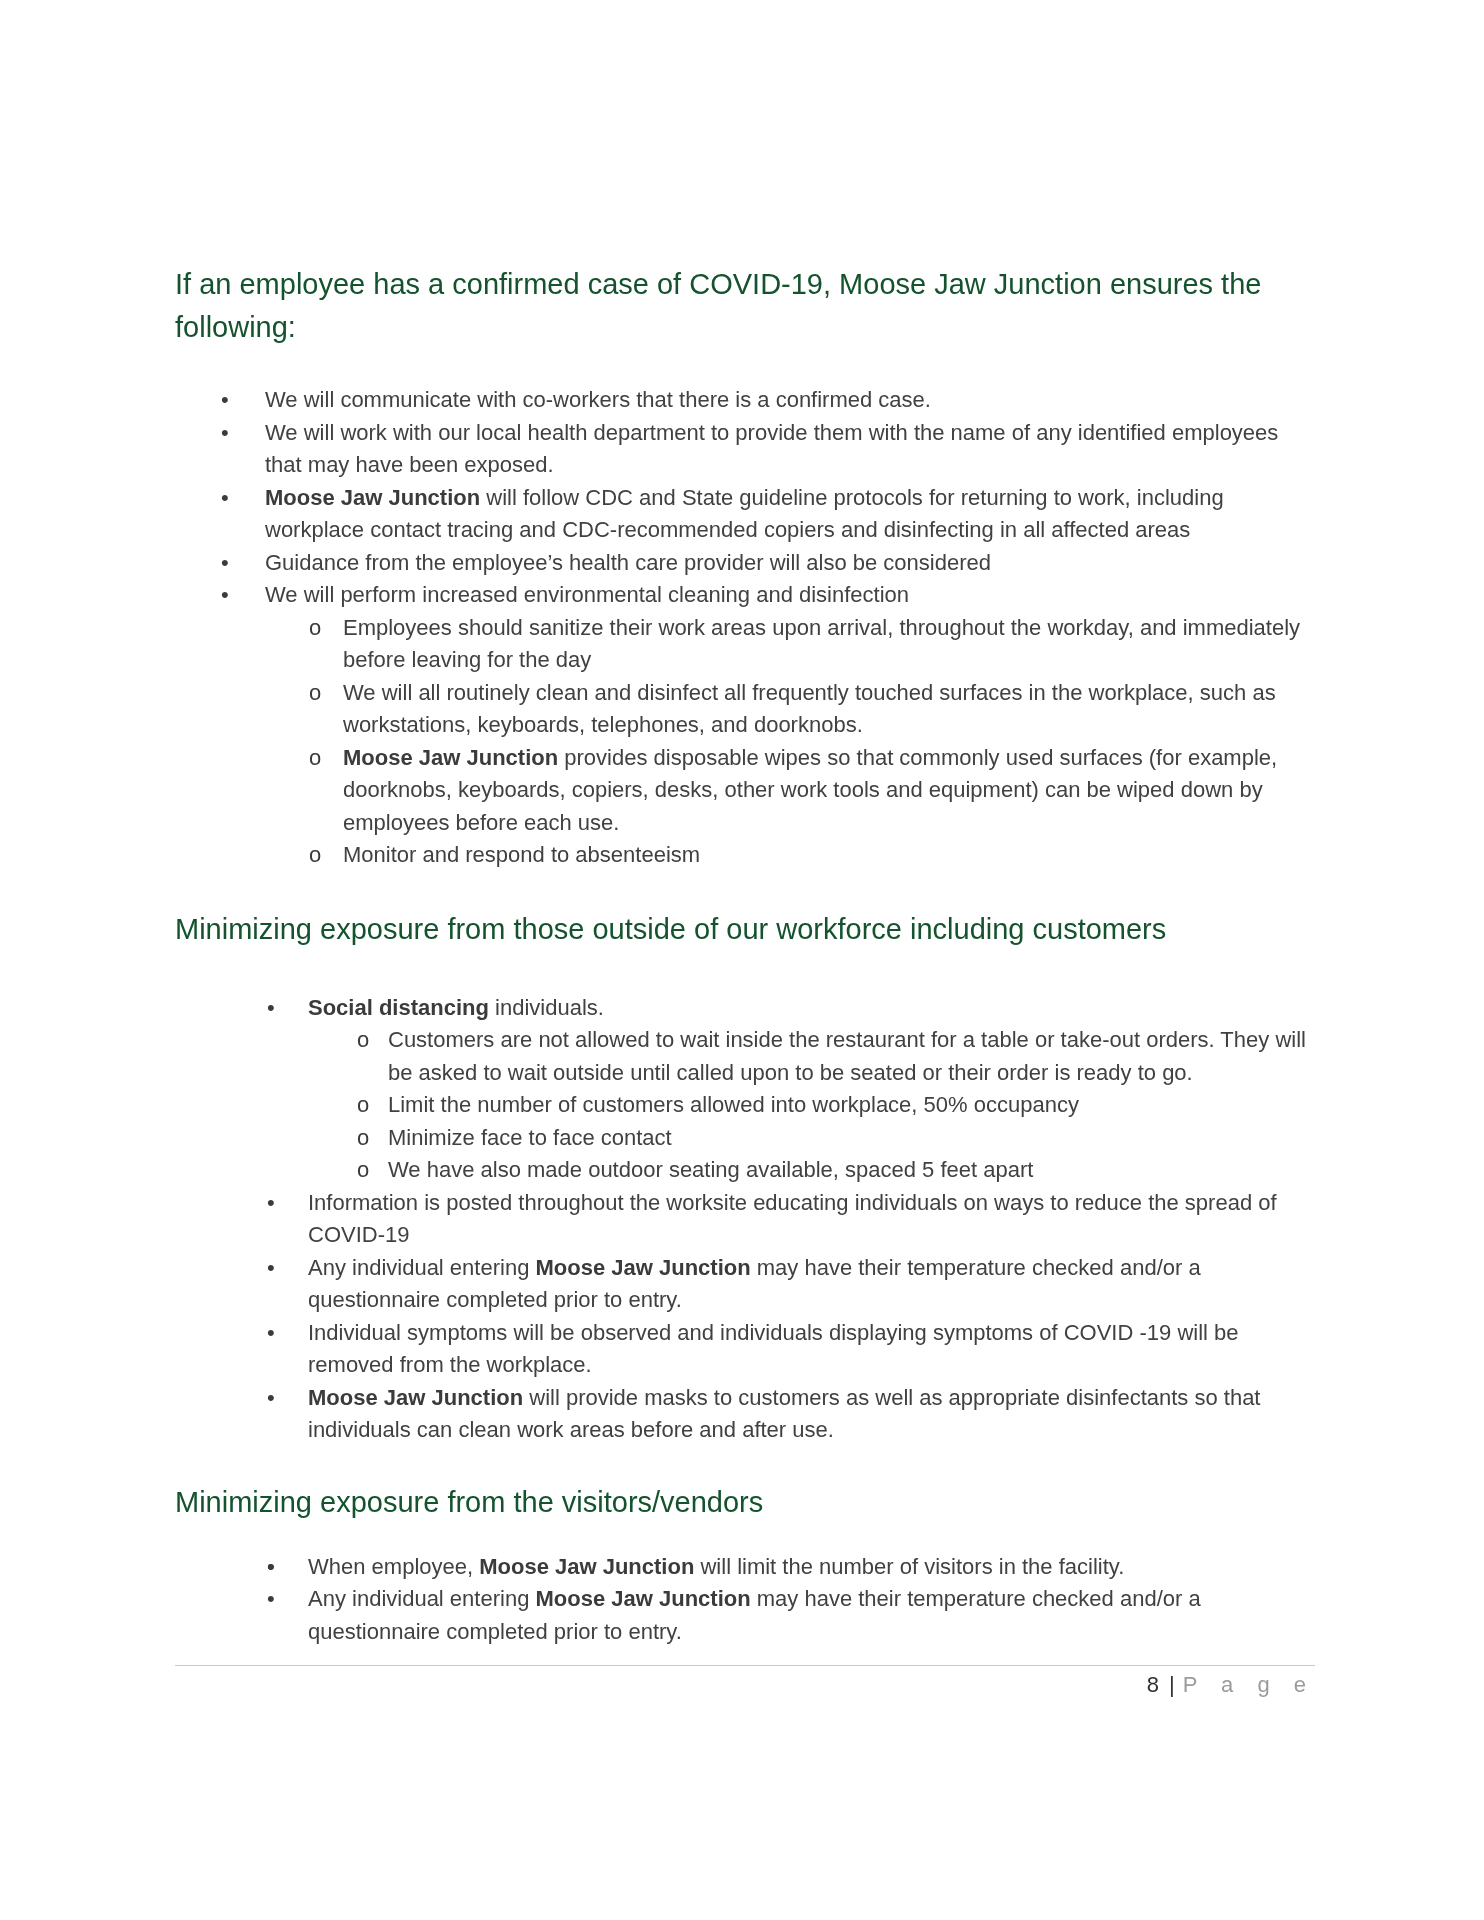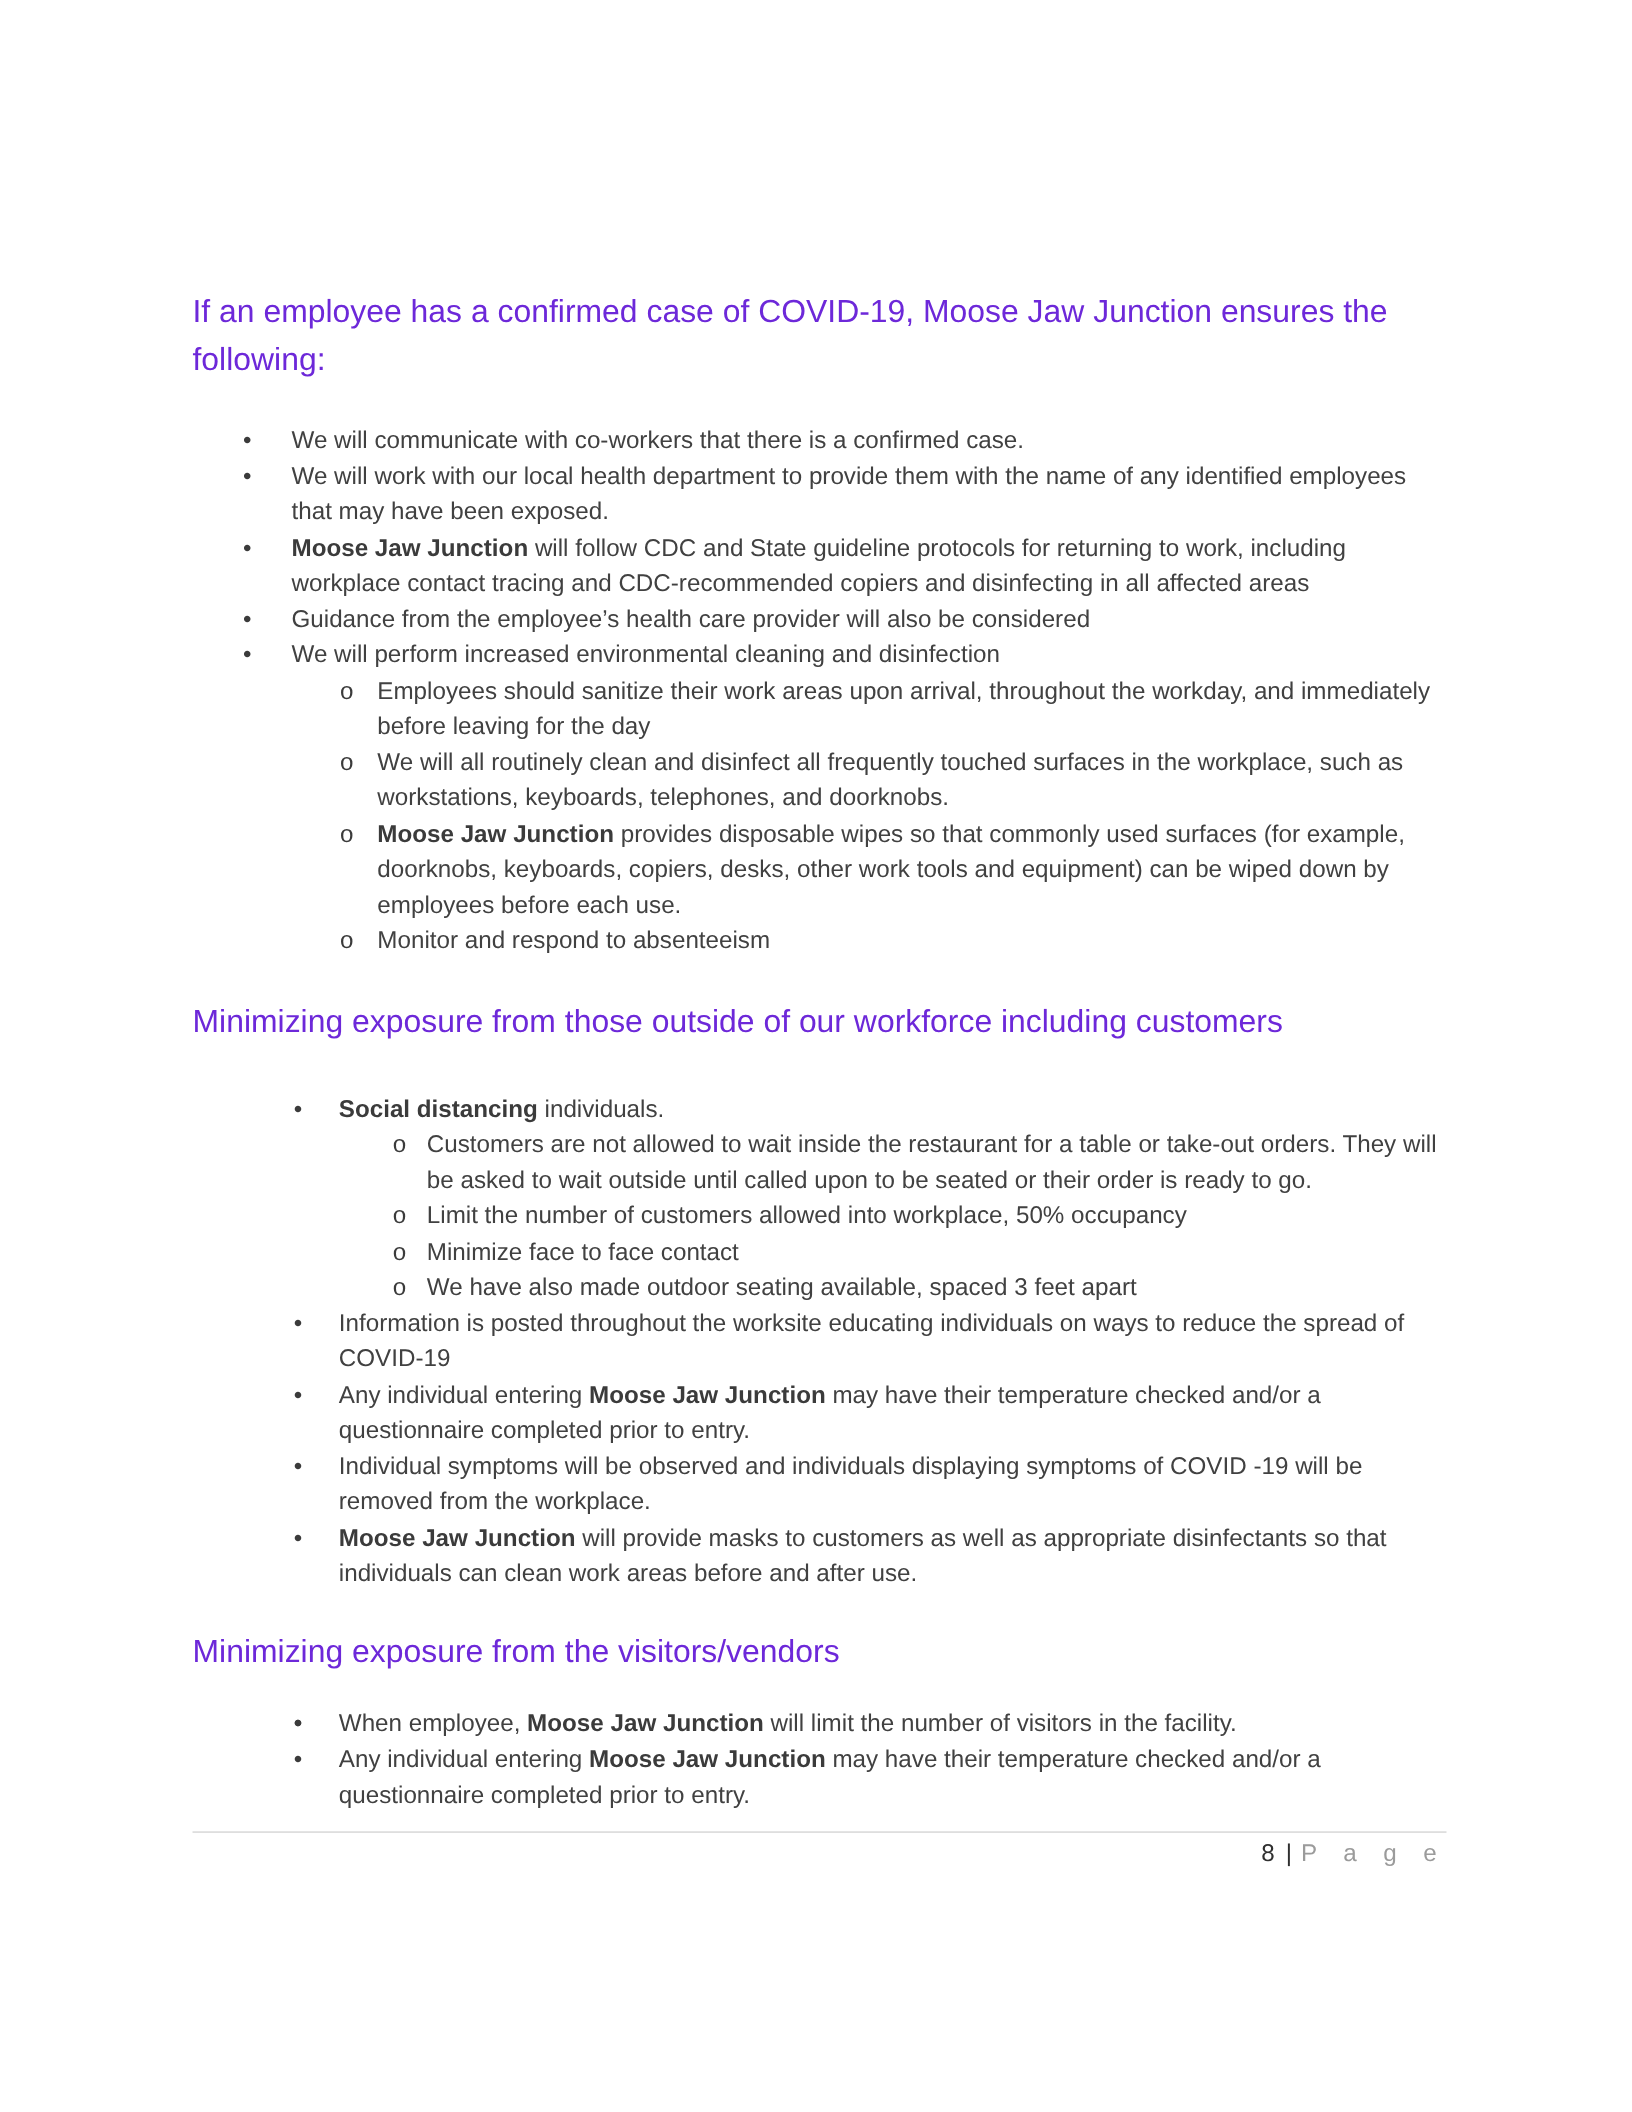--- a/index.html
+++ b/index.html
@@ -18,21 +18,21 @@
     box-sizing: border-box;
     width: 1484px;
     height: 1920px;
     padding: 0 169px 0 175px;
   }
   .doc-heading {
     font-weight: 400;
     font-size: 29px;
     line-height: 43px;
     margin: 0;
-    color: #6d28d9;
+    color: #14532d;
   }
   #heading-1 { margin-top: 263px; }
   #heading-2 { margin-top: 36px; }
   #heading-3 { margin-top: 34px; }
 
   ul.doc-list {
     list-style: none;
     margin: 0;
     padding: 0;
     font-size: 22px;
@@ -98,21 +98,21 @@
       <li class="li sA l2"><span class="bullet">o</span><span><span>Monitor and respond to absenteeism</span></span></li>
     </ul>
 
   <h2 class="doc-heading" id="heading-2">Minimizing exposure from those outside of our workforce including customers</h2>
 
   <ul class="doc-list" id="list-2">
       <li class="li sB l1"><span class="bullet">•</span><span><span class="b">Social distancing</span><span> individuals.</span></span></li>
       <li class="li sB l2"><span class="bullet">o</span><span><span>Customers are not allowed to wait inside the restaurant for a table or take-out orders.  They will be asked to wait outside until called upon to be seated or their order is ready to go.</span></span></li>
       <li class="li sB l2"><span class="bullet">o</span><span><span>Limit the number of customers allowed into workplace, 50% occupancy</span></span></li>
       <li class="li sB l2"><span class="bullet">o</span><span><span>Minimize face to face contact</span></span></li>
-      <li class="li sB l2"><span class="bullet">o</span><span><span>We have also made outdoor seating available, spaced 3 feet apart</span></span></li>
+      <li class="li sB l2"><span class="bullet">o</span><span><span>We have also made outdoor seating available, spaced 5 feet apart</span></span></li>
       <li class="li sB l1"><span class="bullet">•</span><span><span>Information is posted throughout the worksite educating individuals on ways to reduce the spread of COVID-19</span></span></li>
       <li class="li sB l1"><span class="bullet">•</span><span><span>Any individual entering </span><span class="b">Moose Jaw Junction</span><span> may have their temperature checked and/or a questionnaire completed prior to entry.</span></span></li>
       <li class="li sB l1"><span class="bullet">•</span><span><span>Individual symptoms will be observed and individuals displaying symptoms of COVID -19 will be removed from the workplace.</span></span></li>
       <li class="li sB l1"><span class="bullet">•</span><span><span class="b">Moose Jaw Junction</span><span> will provide masks to customers as well as appropriate disinfectants so that individuals can clean work areas before and after use.</span></span></li>
     </ul>
 
   <h2 class="doc-heading" id="heading-3">Minimizing exposure from the visitors/vendors</h2>
 
   <ul class="doc-list" id="list-3">
       <li class="li sB l1"><span class="bullet">•</span></li>

